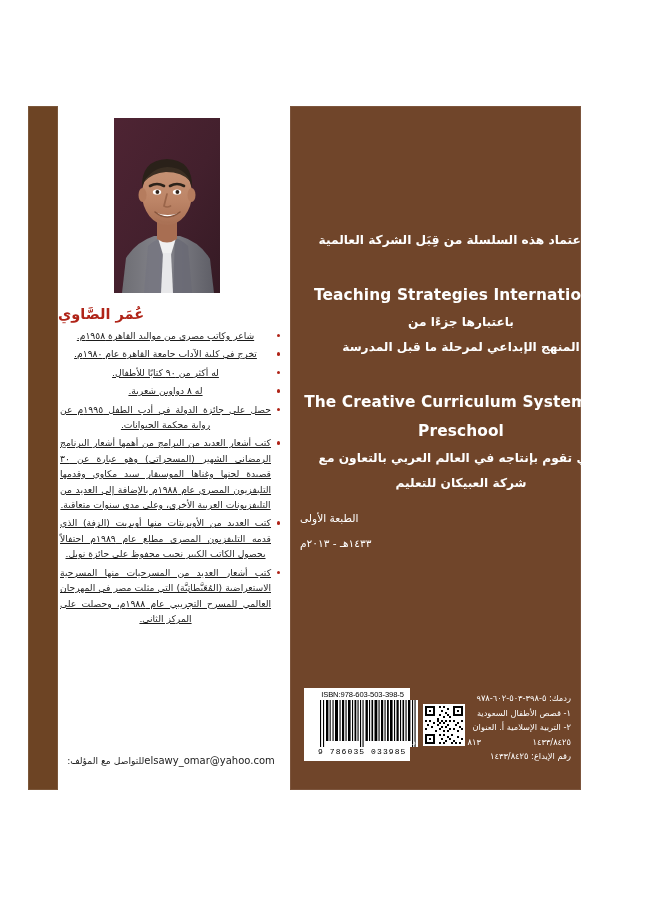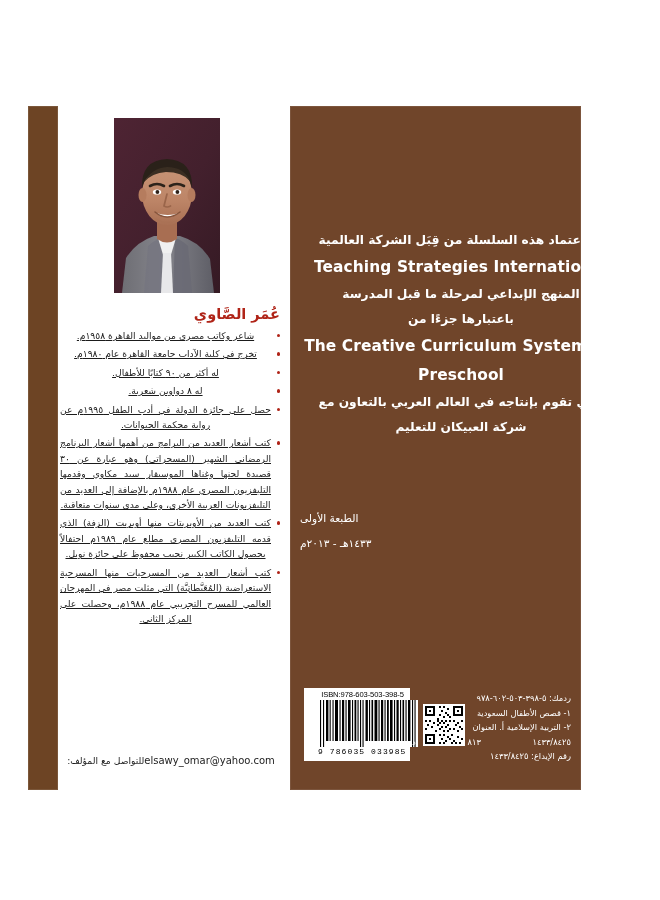--- a/index.html
+++ b/index.html
@@ -53,21 +53,21 @@
     overflow: hidden;
   }
   .photo-svg { display: block; width: 106px; height: 175px; }
 
   
   .author-name {
     position: absolute;
     left: 0px;
     top: 200px;
     width: 222px;
-    text-align: right;
+    text-align: left;
     color: #b02418;
     font-size: 14.5px;
     font-weight: bold;
     direction: rtl;
     letter-spacing: 0.2px;
   }
 
   
   .bio-list {
     position: absolute;
@@ -143,20 +143,21 @@
     font-weight: bold;
     line-height: 25px;
     letter-spacing: 0.1px;
   }
   .fl-en {
     direction: ltr;
     font-size: 15.4px;
     font-weight: bold;
     line-height: 29px;
     letter-spacing: 0.1px;
+    margin-top: 28px;
   }
 
   .edition-block {
     position: absolute;
     left: 10px;
     top: 400px;
     width: 322px;
     direction: rtl;
     text-align: left;
     color: #ffffff;
@@ -303,22 +304,22 @@
       <span class="contact-email">elsawy_omar@yahoo.com</span><span>للتواصل مع المؤلف:</span>
     </div>
 
   </div>
 
   <div class="front-cover">
 
     <div class="front-block">
       <div class="fl-ar">تم اعتماد هذه السلسلة من قِبَل الشركة العالمية</div>
       <div class="fl-en">Teaching Strategies International</div>
+      <div class="fl-ar">باعتبارها جزءًا من</div>
       <div class="fl-ar">المنهج الإبداعي لمرحلة ما قبل المدرسة</div>
-      <div class="fl-ar">باعتبارها جزءًا من</div>
       <div class="fl-en">The Creative Curriculum System for Preschool</div>
       <div class="fl-ar">الذي تقوم بإنتاجه في العالم العربي بالتعاون مع</div>
       <div class="fl-ar">شركة العبيكان للتعليم</div>
     </div>
 
     <div class="edition-block">
       <div>الطبعة الأولى</div>
       <div>١٤٣٣هـ - ٢٠١٣م</div>
     </div>
 

